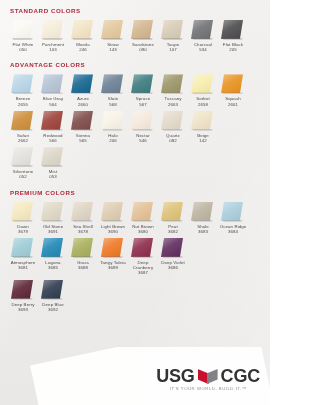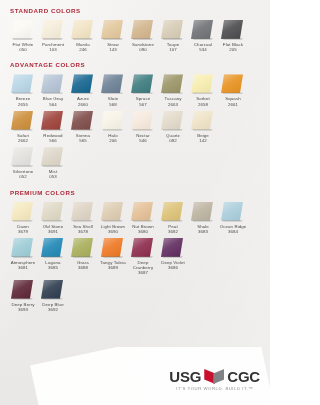--- a/index.html
+++ b/index.html
@@ -144,21 +144,21 @@
     display: flex;
     flex-direction: column;
     align-items: center;
   }
   .logo-row {
     display: flex;
     align-items: center;
     gap: 2px;
   }
   .logo-usg, .logo-cgc {
-    font-size: 15px;
+    font-size: 18px;
     font-weight: bold;
     letter-spacing: -0.2px;
     color: #333333;
     line-height: 15px;
   }
   .logo-mark {
     position: relative;
     width: 20px;
     height: 15px;
     margin: 0 1px;

